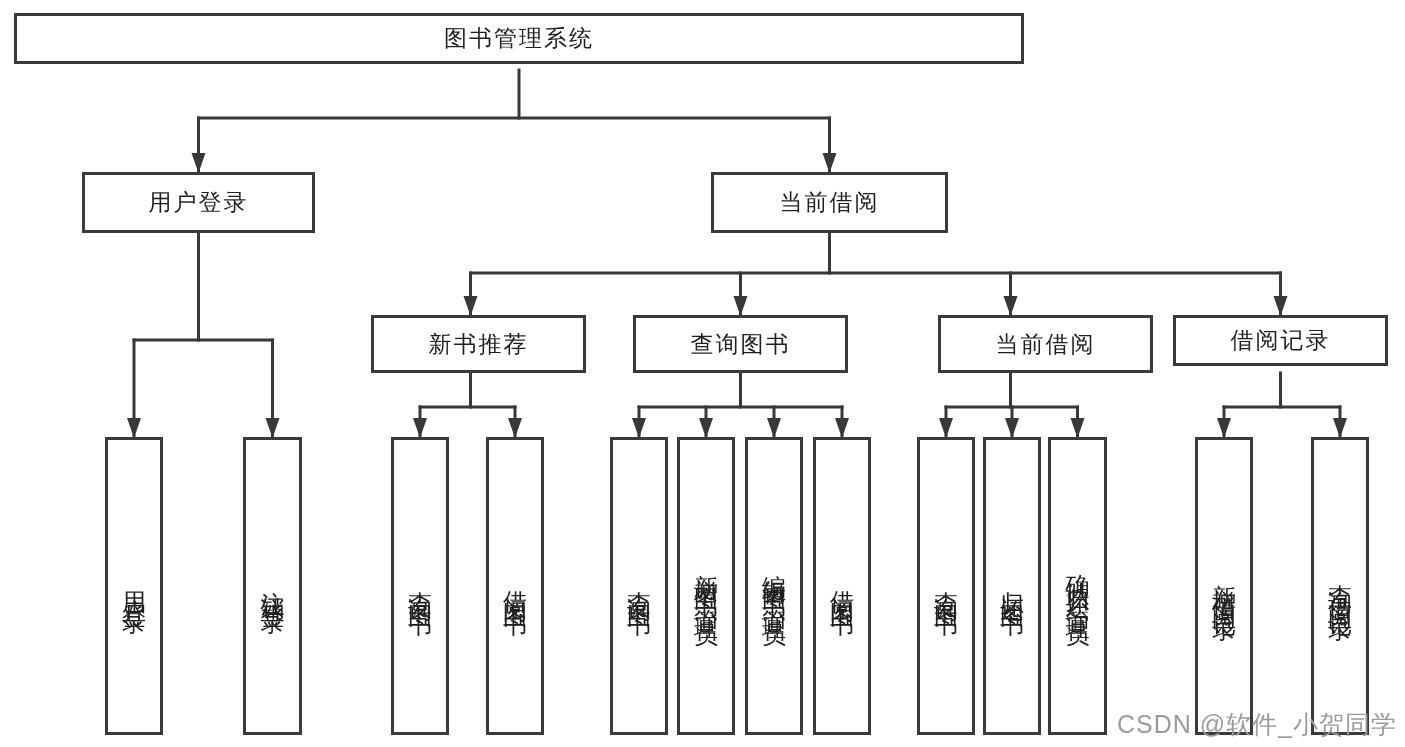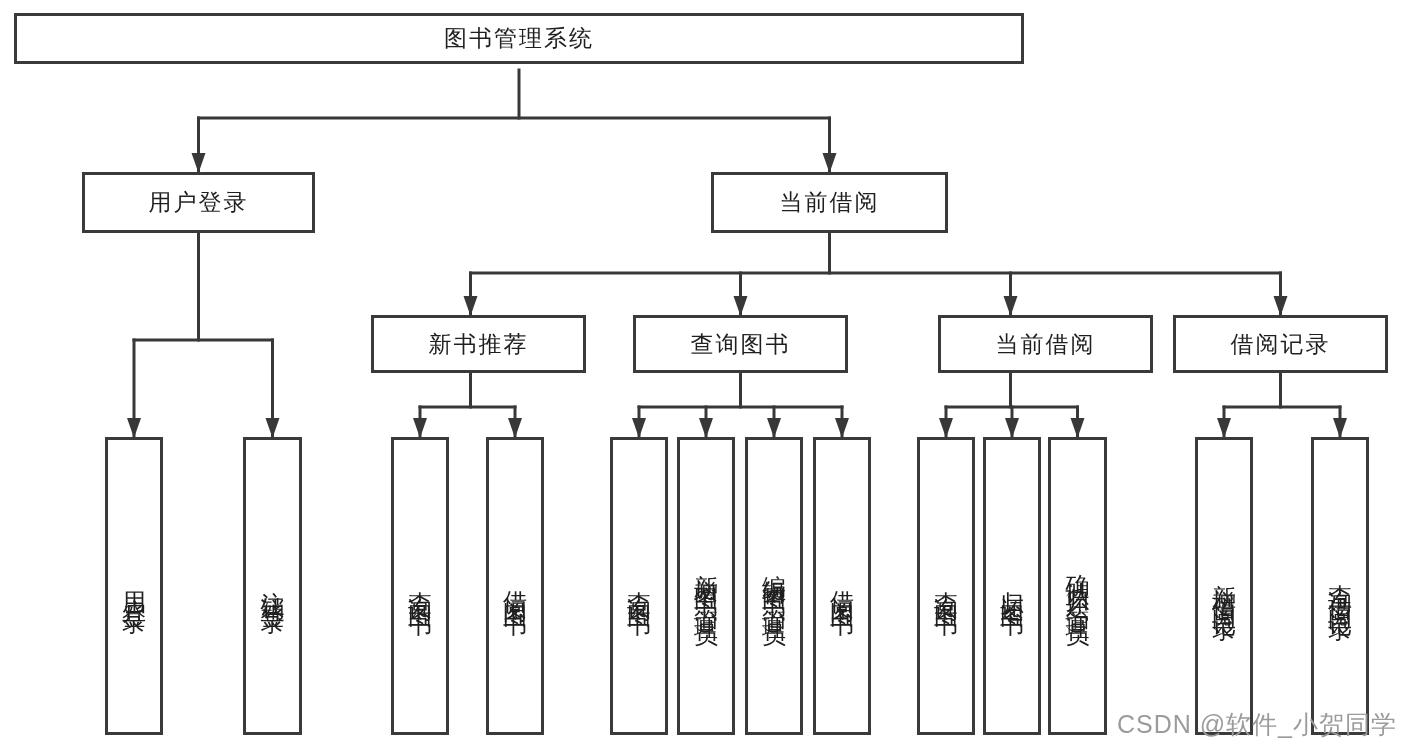--- a/index.html
+++ b/index.html
@@ -98,21 +98,21 @@
 
   <div id="nodes">
       <div class="node" style="left: 14px; top: 13px; width: 1010px; height: 51px; border-color: rgb(58, 58, 58); color: rgb(31, 31, 31);">图书管理系统</div>
       <div class="node" style="left: 82px; top: 172px; width: 233px; height: 61px; border-color: rgb(58, 58, 58); color: rgb(31, 31, 31);">用户登录</div>
       <div class="node" style="left: 711px; top: 172px; width: 237px; height: 61px; border-color: rgb(58, 58, 58); color: rgb(31, 31, 31);">当前借阅</div>
       <div class="node vertical" style="left: 105px; top: 437px; width: 58px; height: 298px; border-color: rgb(58, 58, 58); color: rgb(31, 31, 31);">用户登录</div>
       <div class="node vertical" style="left: 243px; top: 437px; width: 59px; height: 298px; border-color: rgb(58, 58, 58); color: rgb(31, 31, 31);">注销登录</div>
       <div class="node" style="left: 371px; top: 315px; width: 215px; height: 58px; border-color: rgb(58, 58, 58); color: rgb(31, 31, 31);">新书推荐</div>
       <div class="node" style="left: 633px; top: 315px; width: 215px; height: 58px; border-color: rgb(58, 58, 58); color: rgb(31, 31, 31);">查询图书</div>
       <div class="node" style="left: 938px; top: 315px; width: 215px; height: 58px; border-color: rgb(58, 58, 58); color: rgb(31, 31, 31);">当前借阅</div>
-      <div class="node" style="left: 1173px; top: 315px; width: 215px; height: 58px; border-color: rgb(58, 58, 58); color: rgb(31, 31, 31);">借阅记录</div>
+      <div class="node" style="left: 1173px; top: 315px; width: 215px; height: 51px; border-color: rgb(58, 58, 58); color: rgb(31, 31, 31);">借阅记录</div>
       <div class="node vertical" style="left: 391px; top: 437px; width: 58px; height: 298px; border-color: rgb(58, 58, 58); color: rgb(31, 31, 31);">查询图书</div>
       <div class="node vertical" style="left: 486px; top: 437px; width: 58px; height: 298px; border-color: rgb(58, 58, 58); color: rgb(31, 31, 31);">借阅图书</div>
       <div class="node vertical" style="left: 610px; top: 437px; width: 58px; height: 298px; border-color: rgb(58, 58, 58); color: rgb(31, 31, 31);">查询图书</div>
       <div class="node vertical" style="left: 677px; top: 437px; width: 58px; height: 298px; border-color: rgb(58, 58, 58); color: rgb(31, 31, 31);">新增图书（管理员）</div>
       <div class="node vertical" style="left: 745px; top: 437px; width: 58px; height: 298px; border-color: rgb(58, 58, 58); color: rgb(31, 31, 31);">编辑图书（管理员）</div>
       <div class="node vertical" style="left: 813px; top: 437px; width: 58px; height: 298px; border-color: rgb(58, 58, 58); color: rgb(31, 31, 31);">借阅图书</div>
       <div class="node vertical" style="left: 917px; top: 437px; width: 58px; height: 298px; border-color: rgb(58, 58, 58); color: rgb(31, 31, 31);">查询图书</div>
       <div class="node vertical" style="left: 983px; top: 437px; width: 58px; height: 298px; border-color: rgb(58, 58, 58); color: rgb(31, 31, 31);">归还图书</div>
       <div class="node vertical" style="left: 1048px; top: 437px; width: 59px; height: 298px; border-color: rgb(58, 58, 58); color: rgb(31, 31, 31);">确认归还（管理员）</div>
       <div class="node vertical" style="left: 1195px; top: 437px; width: 58px; height: 298px; border-color: rgb(58, 58, 58); color: rgb(31, 31, 31);">新增借阅记录</div>

